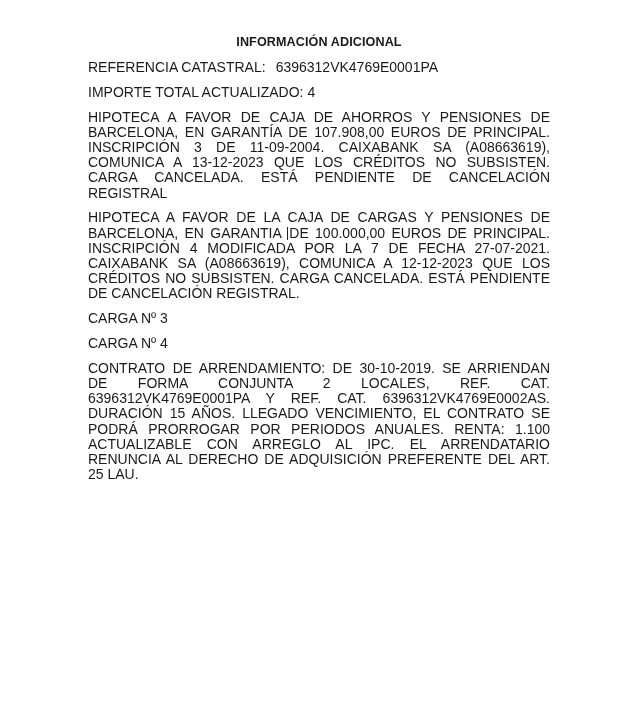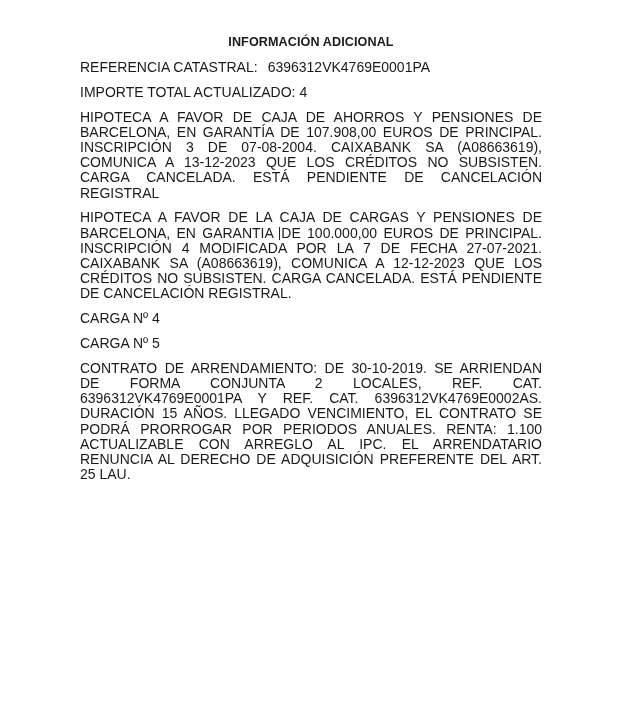--- a/index.html
+++ b/index.html
@@ -10,21 +10,21 @@
     body {
       width: 640px;
       height: 711px;
       position: relative;
       overflow: hidden;
       font-family: "Liberation Sans", sans-serif;
       color: #1a1a1a;
     }
     .page {
       position: absolute;
-      left: 80px;
+      left: 88px;
       top: 34px;
       width: 462px;
     }
     .title {
       text-align: center;
       font-weight: bold;
       font-size: 12.6px;
       line-height: 16px;
       margin: 0 0 10px 0;
       letter-spacing: 0.1px;
@@ -54,22 +54,22 @@
 <div class="page">
   <div class="title">INFORMACIÓN ADICIONAL</div>
 
   <p class="para">
     <span>REFERENCIA CATASTRAL:</span><span class="ref-value">6396312VK4769E0001PA</span>
   </p>
 
 
   <p class="para">IMPORTE TOTAL ACTUALIZADO: 4</p>
 
-  <p class="para">HIPOTECA A FAVOR DE CAJA DE AHORROS Y PENSIONES DE BARCELONA, EN GARANTÍA DE 107.908,00 EUROS DE PRINCIPAL. INSCRIPCIÓN 3 DE 07-08-2004. CAIXABANK SA (A08663619), COMUNICA A 13-12-2023 QUE LOS CRÉDITOS NO SUBSISTEN. CARGA CANCELADA. ESTÁ PENDIENTE DE CANCELACIÓN REGISTRAL</p>
+  <p class="para">HIPOTECA A FAVOR DE CAJA DE AHORROS Y PENSIONES DE BARCELONA, EN GARANTÍA DE 107.908,00 EUROS DE PRINCIPAL. INSCRIPCIÓN 3 DE 11-09-2004. CAIXABANK SA (A08663619), COMUNICA A 13-12-2023 QUE LOS CRÉDITOS NO SUBSISTEN. CARGA CANCELADA. ESTÁ PENDIENTE DE CANCELACIÓN REGISTRAL</p>
 
   <p class="para"><span>HIPOTECA A FAVOR DE LA CAJA DE CARGAS Y PENSIONES DE BARCELONA, EN GARANTIA </span><span class="cursor"></span><span>DE 100.000,00 EUROS DE PRINCIPAL. INSCRIPCIÓN 4 MODIFICADA POR LA 7 DE FECHA 27-07-2021. CAIXABANK SA (A08663619), COMUNICA A 12-12-2023 QUE LOS CRÉDITOS NO SUBSISTEN. CARGA CANCELADA. ESTÁ PENDIENTE DE CANCELACIÓN REGISTRAL.</span></p>
 
+  <p class="para">CARGA Nº 3</p>
 
   <p class="para">CARGA Nº 4</p>
 
-  <p class="para">CARGA Nº 5</p>
   <p class="para">CONTRATO DE ARRENDAMIENTO: DE 30-10-2019. SE ARRIENDAN DE FORMA CONJUNTA 2 LOCALES, REF. CAT. 6396312VK4769E0001PA Y REF. CAT. 6396312VK4769E0002AS. DURACIÓN 15 AÑOS. LLEGADO VENCIMIENTO, EL CONTRATO SE PODRÁ PRORROGAR POR PERIODOS ANUALES. RENTA: 1.100 ACTUALIZABLE CON ARREGLO AL IPC. EL ARRENDATARIO RENUNCIA AL DERECHO DE ADQUISICIÓN PREFERENTE DEL ART. 25 LAU.</p>
 </div>
 
 </body></html>

